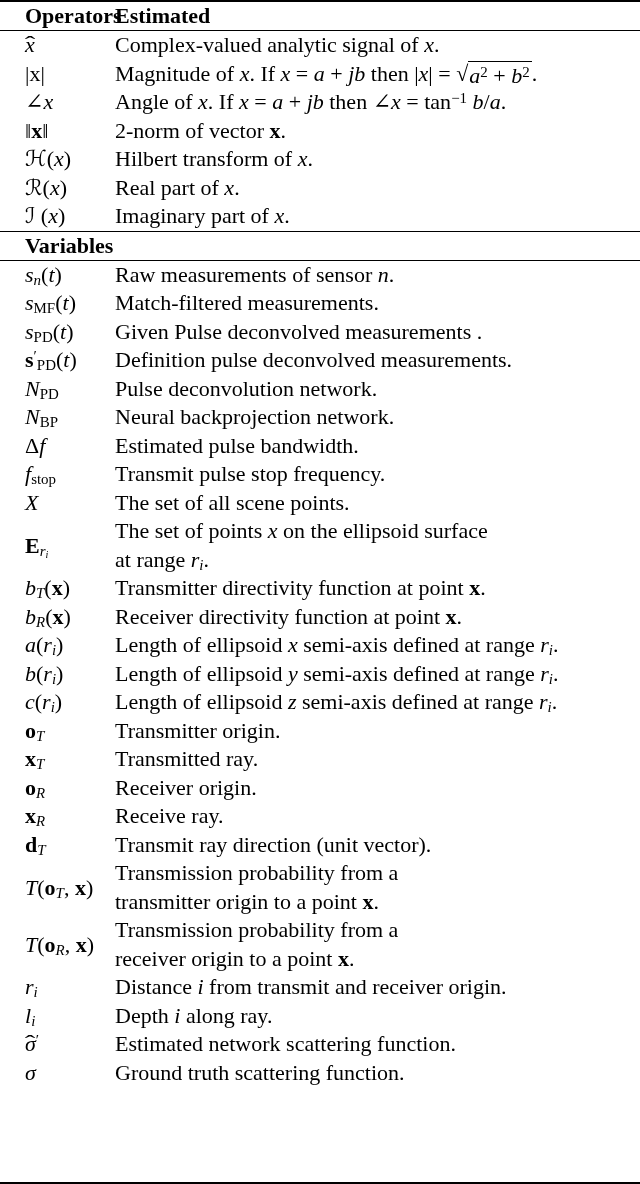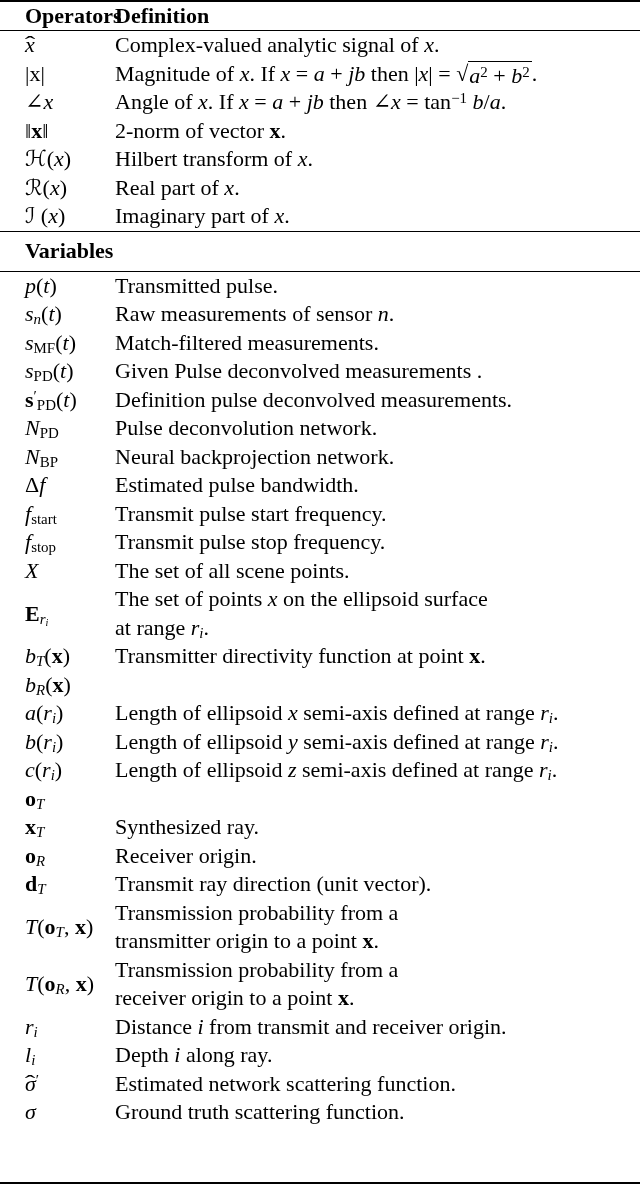--- a/index.html
+++ b/index.html
@@ -15,21 +15,21 @@
     width:640px; height:1184px;
     border-top:2.5px solid var(--rule);
     border-bottom:2.5px solid var(--rule);
   }
   .thead {
     display:grid; grid-template-columns:90px 1fr; align-items:center;
     padding-left:25px; height:29px;
     border-bottom:1.5px solid var(--rule);
     font-weight:bold;
   }
-  .thead.vh { height:41px; border-top:1.5px solid var(--rule); }
+  .thead.vh { height:30px; border-top:1.5px solid var(--rule); }
   .hdr { white-space:nowrap; }
   .trow {
     display:grid; grid-template-columns:90px 1fr; align-items:center;
     padding-left:25px; min-height:28.5px;
   }
   .sym { white-space:nowrap; }
   .def { white-space:nowrap; }
   
   .m-i { font-style:italic; }
   .m-b { font-weight:bold; }
@@ -48,21 +48,21 @@
     transform:translateX(-50%) scaleX(1.7);
     font-style:normal; line-height:1; font-size:0.85em;
   }
 </style>
 </head>
 <body>
 
 <div class="page">
   <div class="thead">
     <span class="hdr">Operators</span>
-    <span class="hdr">Definition</span>
+    <span class="hdr">Estimated</span>
   </div>
   <div id="operators-body">
       <div class="trow">
         <div class="sym"><span class="m-hat"><span class="hacc">ˆ</span><span>x</span></span></div>
         <div class="def">Complex-valued analytic signal of <span class="m-i">x</span>.</div>
       </div>
       <div class="trow">
         <div class="sym">|x|</div>
         <div class="def">Magnitude of <span class="m-i">x</span>. If <span class="m-i">x</span> = <span class="m-i">a</span> + <span class="m-i">jb</span> then |<span class="m-i">x</span>| = √<span class="m-ov"><span class="m-i">a</span><span class="m-sup">2</span> + <span class="m-i">b</span><span class="m-sup">2</span></span>.</div>
       </div>
@@ -85,24 +85,20 @@
       <div class="trow">
         <div class="sym"><span class="m-scr">ℐ</span> (<span class="m-i">x</span>)</div>
         <div class="def">Imaginary part of <span class="m-i">x</span>.</div>
       </div>
     </div>
   <div class="thead vh">
     <span class="hdr">Variables</span>
   </div>
   <div id="variables-body">
       <div class="trow">
-        <div class="sym"><span class="m-i">p</span>(<span class="m-i">t</span>)</div>
-        <div class="def">Transmitted pulse.</div>
-      </div>
-      <div class="trow">
         <div class="sym"><span class="m-i">s</span><span class="m-sub"><span class="m-i">n</span></span>(<span class="m-i">t</span>)</div>
         <div class="def">Raw measurements of sensor <span class="m-i">n</span>.</div>
       </div>
       <div class="trow">
         <div class="sym"><span class="m-i">s</span><span class="m-sub">MF</span>(<span class="m-i">t</span>)</div>
         <div class="def">Match-filtered measurements.</div>
       </div>
       <div class="trow">
         <div class="sym"><span class="m-i">s</span><span class="m-sub">PD</span>(<span class="m-i">t</span>)</div>
         <div class="def">Given Pulse deconvolved measurements .</div>
@@ -117,64 +113,66 @@
       </div>
       <div class="trow">
         <div class="sym"><span class="m-i">N</span><span class="m-sub">BP</span></div>
         <div class="def">Neural backprojection network.</div>
       </div>
       <div class="trow">
         <div class="sym">Δ<span class="m-i">f</span></div>
         <div class="def">Estimated pulse bandwidth.</div>
       </div>
       <div class="trow">
-        <div class="sym"><span class="m-i">f</span><span class="m-sub">start</span></div>
-        <div class="def">Transmit pulse start frequency.</div>
-      </div>
-      <div class="trow">
         <div class="sym"><span class="m-i">f</span><span class="m-sub">stop</span></div>
         <div class="def">Transmit pulse stop frequency.</div>
       </div>
       <div class="trow">
         <div class="sym"><span class="m-i">X</span></div>
         <div class="def">The set of all scene points.</div>
       </div>
       <div class="trow">
         <div class="sym"><span class="m-b">E</span><span class="m-sub"><span class="m-i">r</span><span class="m-sub"><span class="m-i">i</span></span></span></div>
         <div class="def">The set of points <span class="m-i">x</span> on the ellipsoid surface<br>at range <span class="m-i">r</span><span class="m-sub"><span class="m-i">i</span></span>.</div>
       </div>
       <div class="trow">
         <div class="sym"><span class="m-i">b</span><span class="m-sub"><span class="m-i">T</span></span>(<span class="m-b">x</span>)</div>
         <div class="def">Transmitter directivity function at point <span class="m-b">x</span>.</div>
       </div>
       <div class="trow">
         <div class="sym"><span class="m-i">b</span><span class="m-sub"><span class="m-i">R</span></span>(<span class="m-b">x</span>)</div>
+        <div class="def">Receiver directivity function at point <span class="m-b">x</span>.</div>
       </div>
       <div class="trow">
         <div class="sym"><span class="m-i">a</span>(<span class="m-i">r</span><span class="m-sub"><span class="m-i">i</span></span>)</div>
         <div class="def">Length of ellipsoid <span class="m-i">x</span> semi-axis defined at range <span class="m-i">r</span><span class="m-sub"><span class="m-i">i</span></span>.</div>
       </div>
       <div class="trow">
         <div class="sym"><span class="m-i">b</span>(<span class="m-i">r</span><span class="m-sub"><span class="m-i">i</span></span>)</div>
         <div class="def">Length of ellipsoid <span class="m-i">y</span> semi-axis defined at range <span class="m-i">r</span><span class="m-sub"><span class="m-i">i</span></span>.</div>
       </div>
       <div class="trow">
         <div class="sym"><span class="m-i">c</span>(<span class="m-i">r</span><span class="m-sub"><span class="m-i">i</span></span>)</div>
         <div class="def">Length of ellipsoid <span class="m-i">z</span> semi-axis defined at range <span class="m-i">r</span><span class="m-sub"><span class="m-i">i</span></span>.</div>
       </div>
       <div class="trow">
         <div class="sym"><span class="m-b">o</span><span class="m-sub"><span class="m-i">T</span></span></div>
+        <div class="def">Transmitter origin.</div>
       </div>
       <div class="trow">
         <div class="sym"><span class="m-b">x</span><span class="m-sub"><span class="m-i">T</span></span></div>
-        <div class="def">Synthesized ray.</div>
+        <div class="def">Transmitted ray.</div>
       </div>
       <div class="trow">
         <div class="sym"><span class="m-b">o</span><span class="m-sub"><span class="m-i">R</span></span></div>
         <div class="def">Receiver origin.</div>
+      </div>
+      <div class="trow">
+        <div class="sym"><span class="m-b">x</span><span class="m-sub"><span class="m-i">R</span></span></div>
+        <div class="def">Receive ray.</div>
       </div>
       <div class="trow">
         <div class="sym"><span class="m-b">d</span><span class="m-sub"><span class="m-i">T</span></span></div>
         <div class="def">Transmit ray direction (unit vector).</div>
       </div>
       <div class="trow">
         <div class="sym"><span class="m-i">T</span>(<span class="m-b">o</span><span class="m-sub"><span class="m-i">T</span></span>, <span class="m-b">x</span>)</div>
         <div class="def">Transmission probability from a<br>transmitter origin to a point <span class="m-b">x</span>.</div>
       </div>
       <div class="trow">

